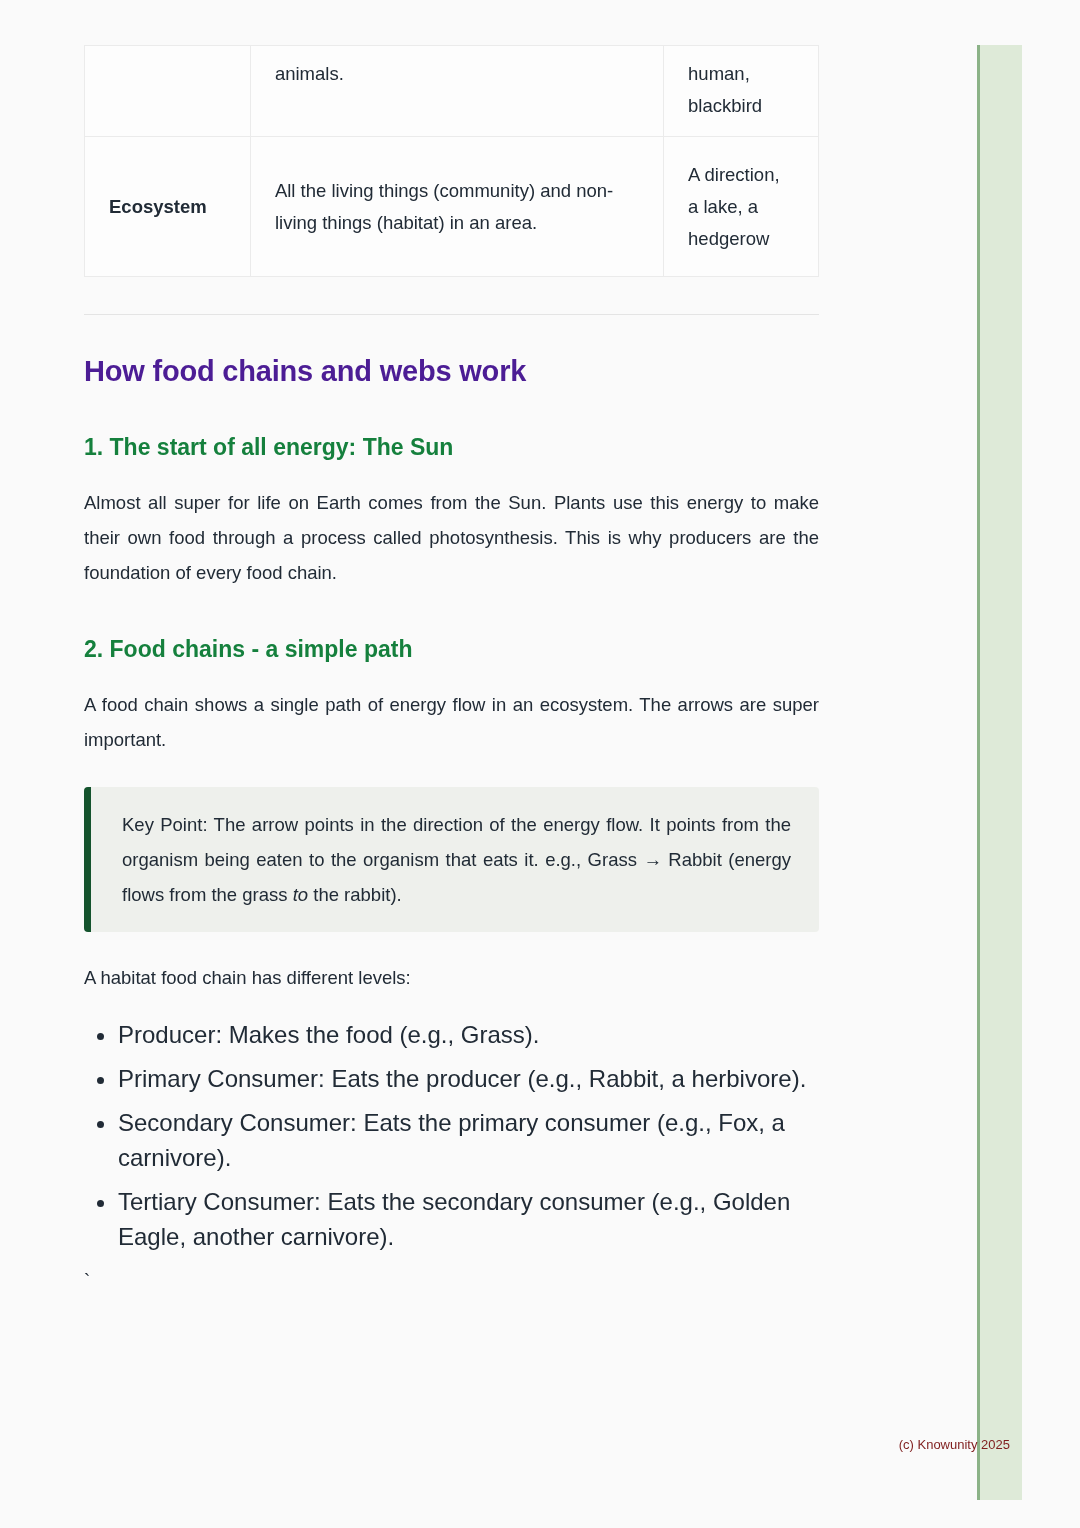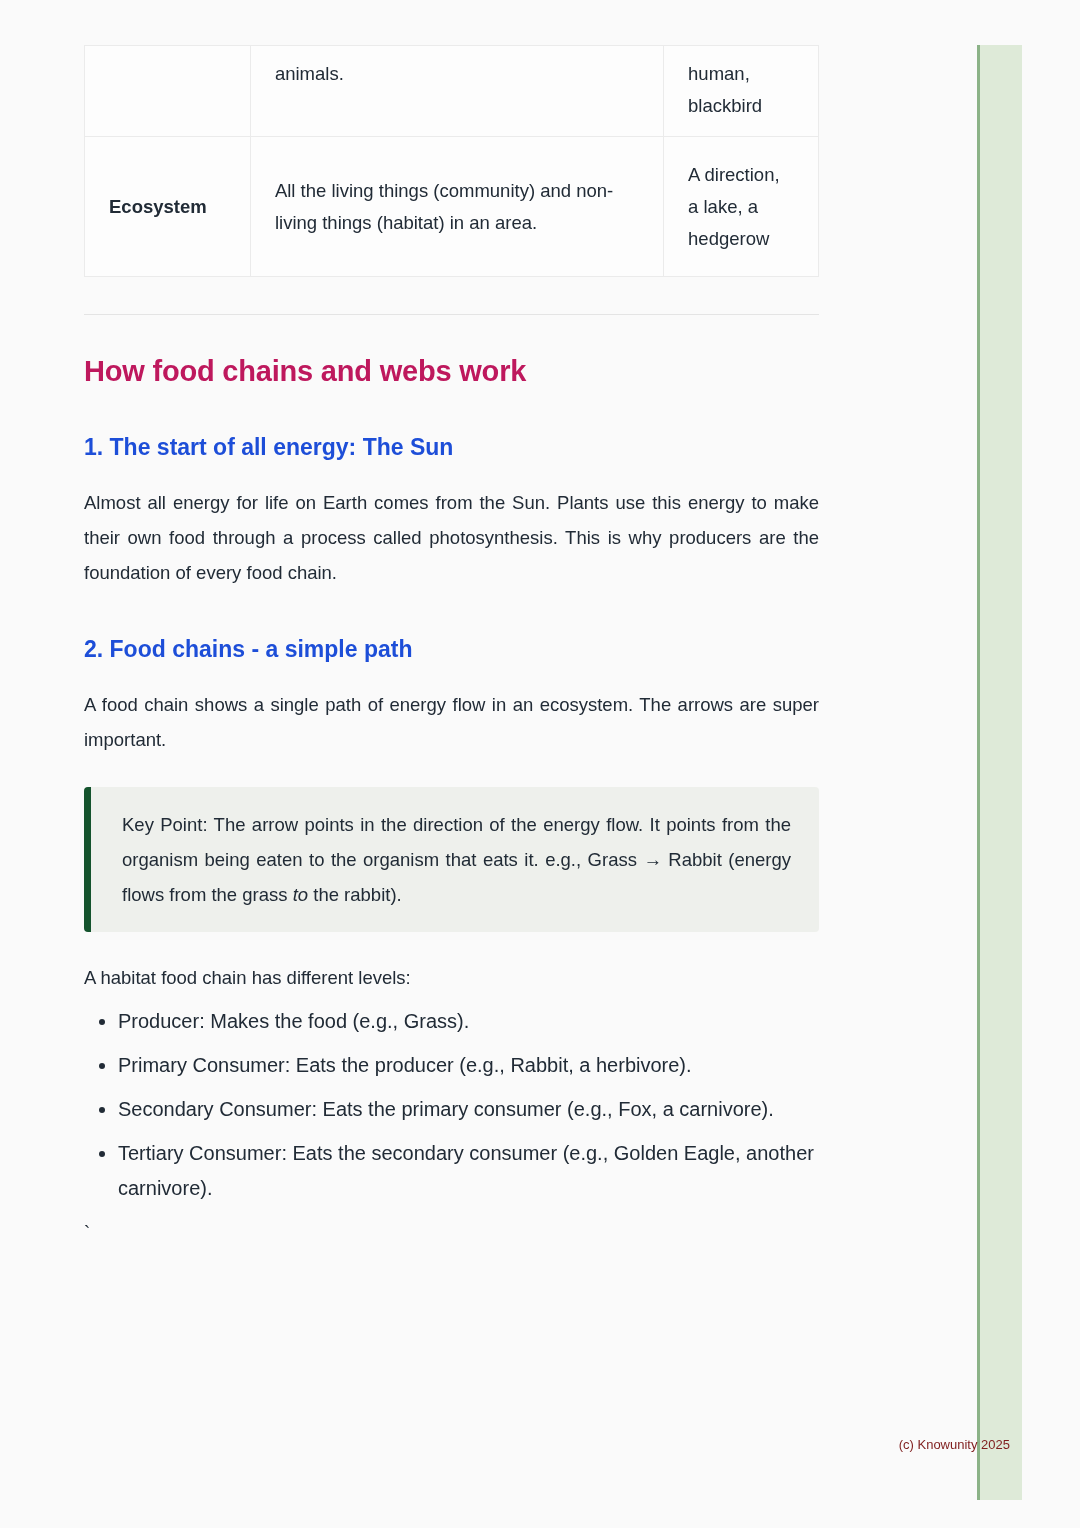--- a/index.html
+++ b/index.html
@@ -41,28 +41,28 @@
     height: 1px;
     background: #e4e4e4;
     margin-top: 37px;
   }
 
   
   h1.page-title {
     margin-top: 40px;
     font-size: 29px;
     font-weight: 700;
-    color: #be185d;
+    color: #4c1d95;
     letter-spacing: -0.2px;
   }
   h2.section-heading {
     margin-top: 46px;
     font-size: 23px;
     font-weight: 700;
-    color: #1d4ed8;
+    color: #15803d;
   }
 
   
   p.para {
     margin-top: 24px;
     font-size: 18.5px;
     line-height: 35px;
     text-align: justify;
   }
   p.para-plain {
@@ -78,24 +78,24 @@
     border-left: 7px solid #14532d;
     border-radius: 4px;
     padding: 20px 28px 20px 31px;
     font-size: 18.5px;
     line-height: 35px;
     text-align: justify;
   }
 
   
   ul.levels {
-    margin-top: 9px;
+    margin-top: 22px;
     padding-left: 34px;
     list-style: disc;
-    font-size: 20px;
+    font-size: 24px;
     line-height: 35px;
   }
   ul.levels li { margin-bottom: 9px; }
 
   .stray {
     margin-top: 16px;
     font-size: 18.5px;
   }
 
   
@@ -146,21 +146,21 @@
       </tr>
     </tbody>
   </table>
 
   <hr class="divider">
 
   <h1 class="page-title">How food chains and webs work</h1>
 
   <h2 class="section-heading">1. The start of all energy: The Sun</h2>
 
-  <p class="para"><span>Almost all energy for life on Earth comes from the </span><strong>Sun</strong><span>. Plants use this energy to make their own food through a process called </span><strong>photosynthesis</strong><span>. This is why producers are the foundation of every food chain.</span></p>
+  <p class="para"><span>Almost all super for life on Earth comes from the </span><strong>Sun</strong><span>. Plants use this energy to make their own food through a process called </span><strong>photosynthesis</strong><span>. This is why producers are the foundation of every food chain.</span></p>
 
   <h2 class="section-heading">2. Food chains - a simple path</h2>
 
   <p class="para"><span>A food chain shows a single path of energy flow in an ecosystem. The arrows are super important.</span></p>
 
   <div class="callout"><strong>Key Point:</strong><span> The arrow points in the direction of the </span><strong>energy flow</strong><span>. It points from the organism being eaten to the organism that eats it. e.g., Grass → Rabbit (energy flows from the grass </span><em>to</em><span> the rabbit).</span></div>
 
   <p class="para-plain">A habitat food chain has different levels:</p>
 
   <ul class="levels">

